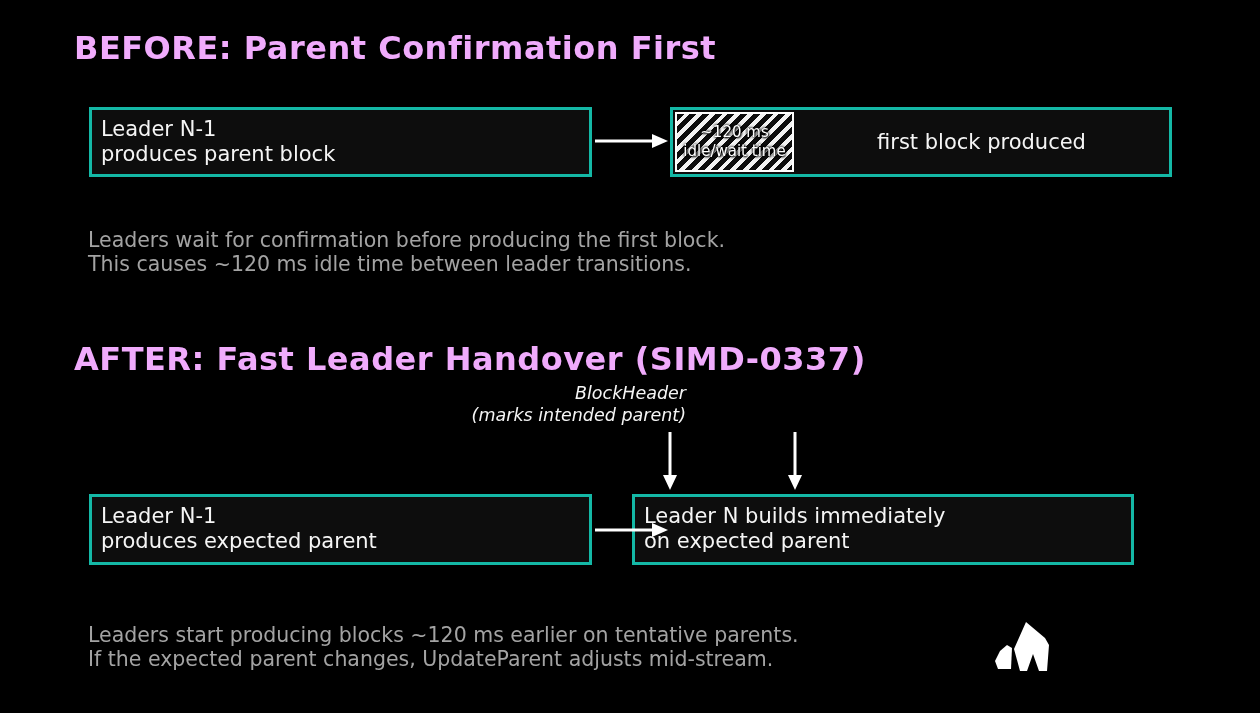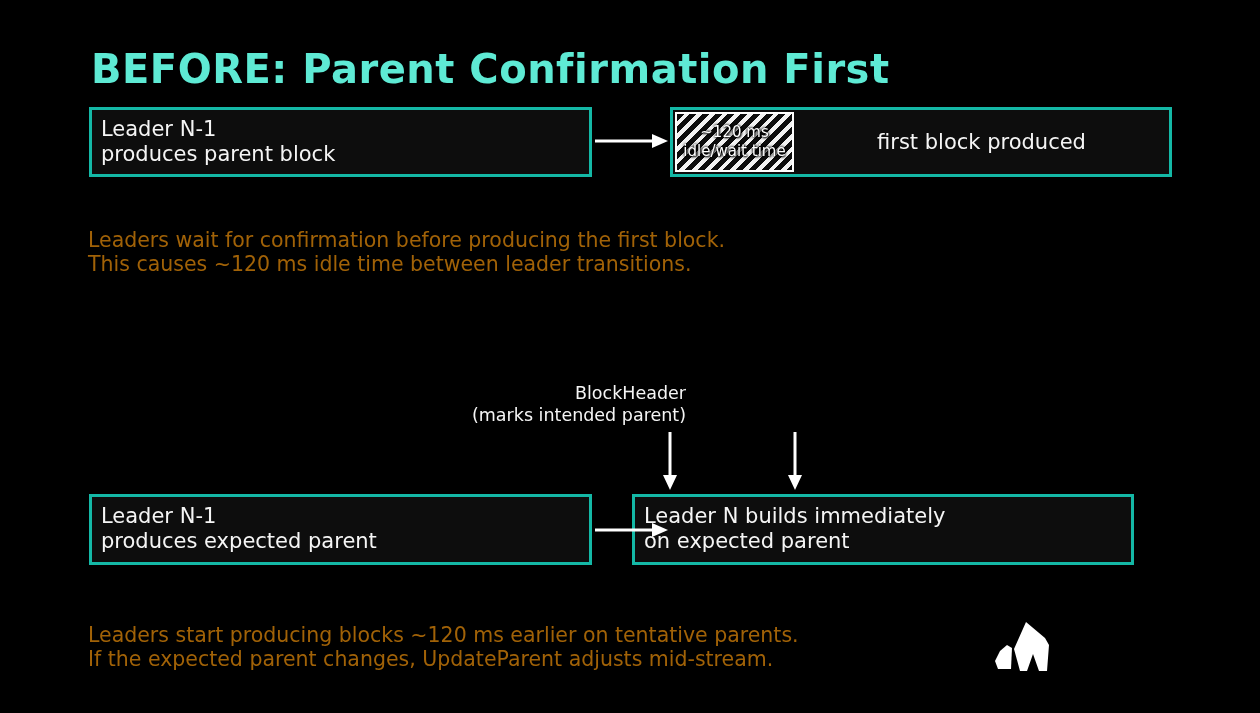--- a/index.html
+++ b/index.html
@@ -12,25 +12,25 @@
     width: 1260px;
     height: 713px;
     background: #000;
     overflow: hidden;
     font-family: "DejaVu Sans", sans-serif;
     color: #f5f5f5;
   }
   .title {
     position: absolute;
     left: 74px;
-    margin: 17px;
-    font-size: 40px;
+    margin: 0;
+    font-size: 32px;
     font-weight: bold;
     letter-spacing: 0.5px;
-    color: #5eead4;
+    color: #f0abfc;
     white-space: nowrap;
   }
   .box {
     position: absolute;
     box-sizing: border-box;
     border: 3px solid #14b8a6;
     background: #0d0d0d;
   }
   .box-text {
     position: absolute;
@@ -72,33 +72,33 @@
     align-items: center;
     justify-content: center;
     font-size: 21px;
     white-space: nowrap;
   }
   .caption {
     position: absolute;
     left: 88px;
     font-size: 20.5px;
     line-height: 24px;
-    color: #a16207;
+    color: #a3a3a3;
     white-space: nowrap;
   }
   .caption span { display: block; }
   .note {
     position: absolute;
     font-size: 17.5px;
     line-height: 22px;
     color: #f5f5f5;
     white-space: nowrap;
   }
   .note span { display: block; }
-  .note.right { text-align: right; }
+  .note.right { text-align: right; font-style: italic; }
   .arrows {
     position: absolute;
     left: 0;
     top: 0;
     pointer-events: none;
   }
   .logo {
     position: absolute;
     left: 995px;
     top: 620px;
@@ -137,20 +137,21 @@
       </div>
     </div>
     <div class="block-label">first block produced</div>
   </div>
 
   <div class="caption" style="top:228px;">
     <span>Leaders wait for confirmation before producing the first block.</span>
     <span>This causes ~120 ms idle time between leader transitions.</span>
   </div>
 
+  <h1 class="title" style="top:340px;">AFTER: Fast Leader Handover (SIMD-0337)</h1>
 
   <div class="note right" style="left:420px; top:382px; width:266px;">
     <span>BlockHeader</span>
     <span>(marks intended parent)</span>
   </div>
 
 
   <div class="box" style="left:89px; top:494px; width:503px; height:71px;">
     <div class="box-text">
       <span>Leader N-1</span>

